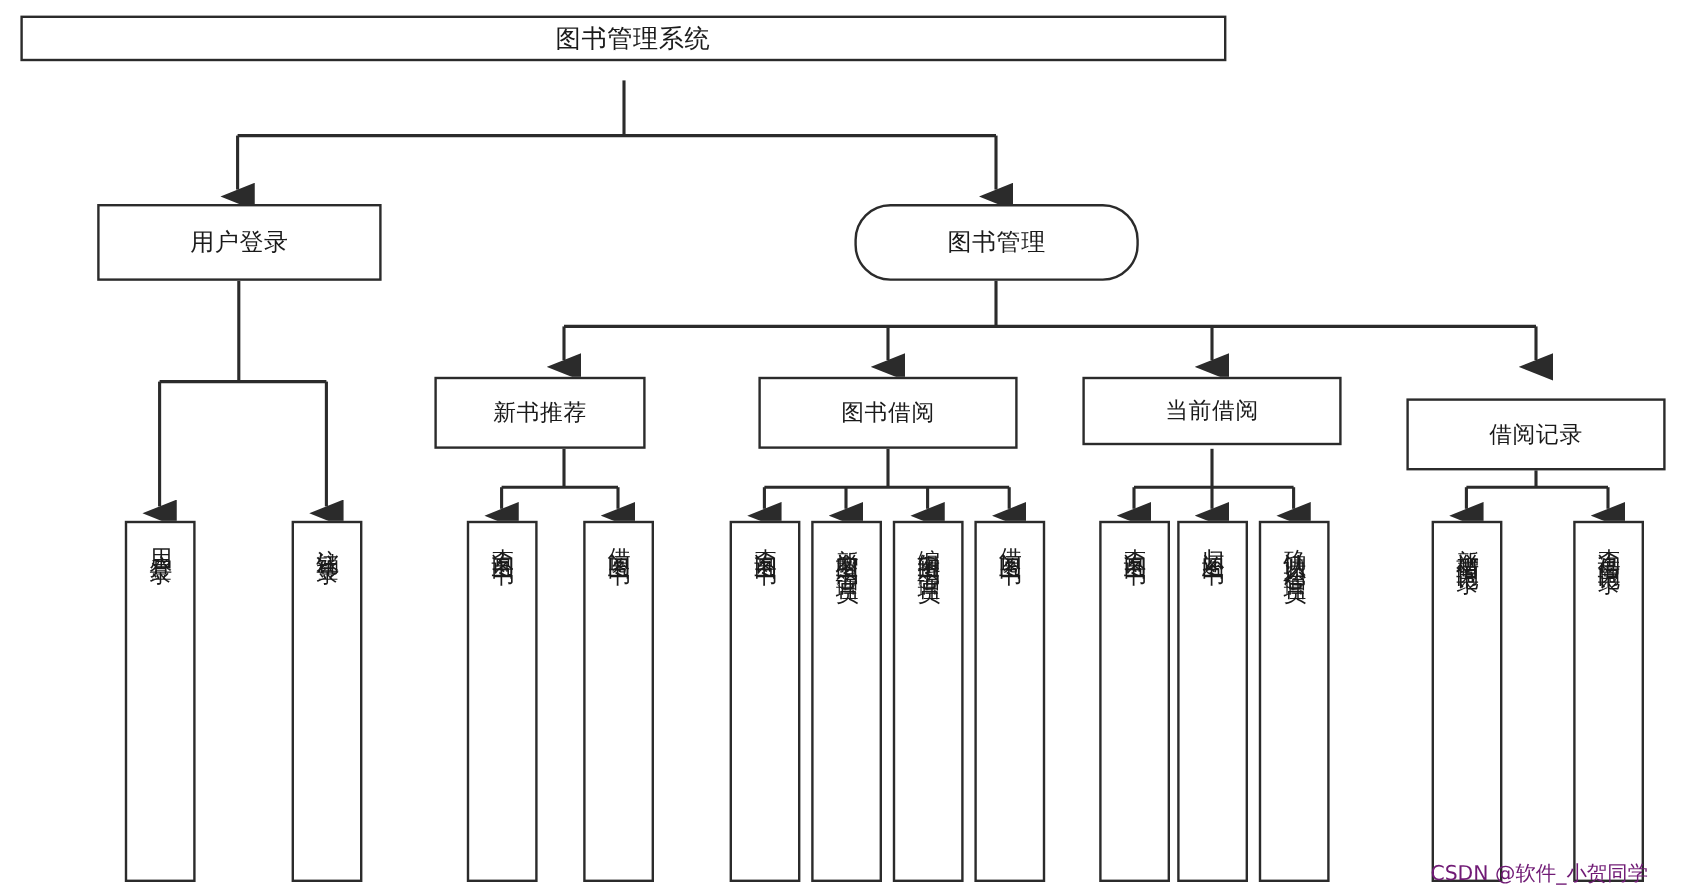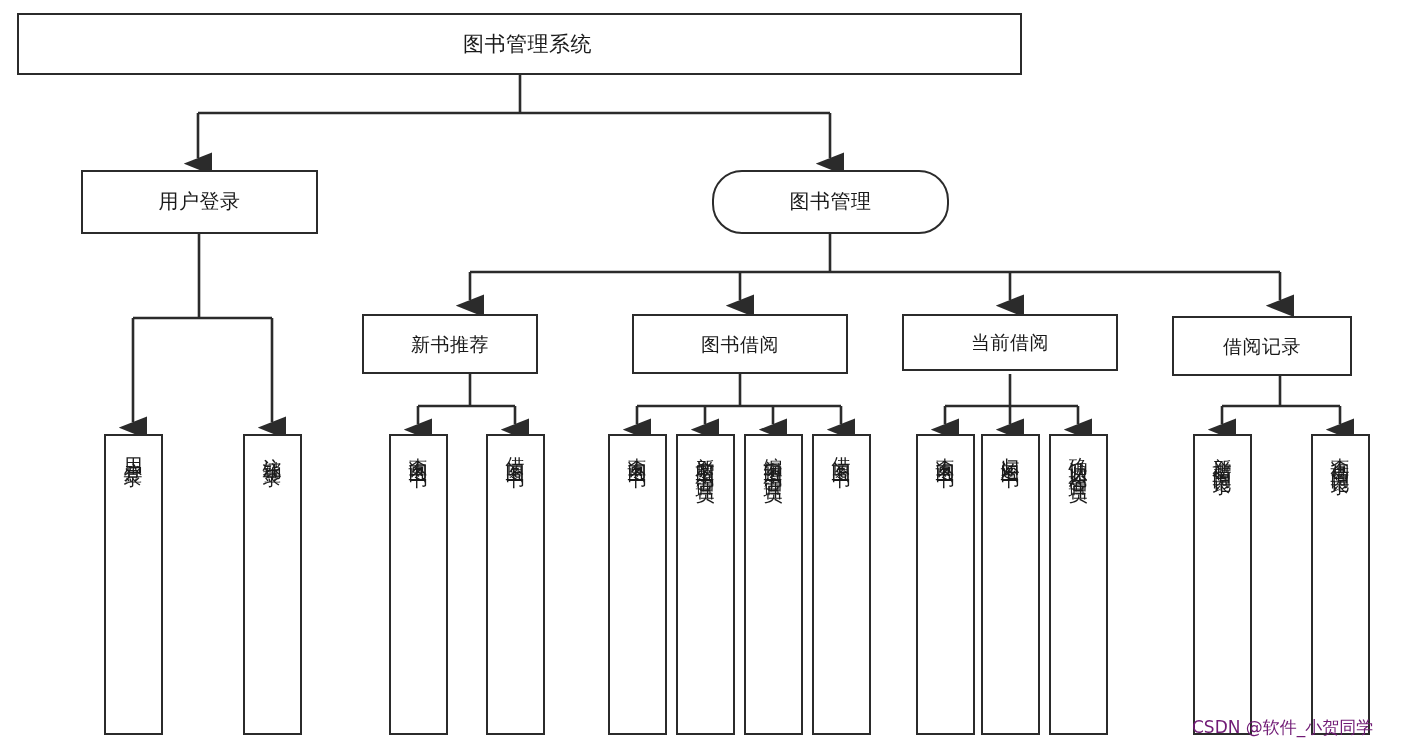--- a/index.html
+++ b/index.html
@@ -117,41 +117,41 @@
       <path d="M1010,406 L1010,424" marker-end="url(#arrow)"></path>
       <path d="M1078,406 L1078,424" marker-end="url(#arrow)"></path>
 
       <path d="M1280,374 L1280,406"></path>
       <path d="M1222,406 L1340,406"></path>
       <path d="M1222,406 L1222,424" marker-end="url(#arrow)"></path>
       <path d="M1340,406 L1340,424" marker-end="url(#arrow)"></path>
     </g>
   </svg>
 
-  <div class="node root" style="left:17px; top:13px; width:1005px; height:62px;padding-left:16px;">
+  <div class="node root" style="left:17px; top:13px; width:1005px; height:38px;padding-left:16px;">
     <span class="label">图书管理系统</span>
   </div>
 
   <div class="node lvl1" style="left:81px; top:170px; width:237px; height:64px;">
     <span class="label">用户登录</span>
   </div>
   <div class="node lvl1" style="left:712px; top:170px; width:237px; height:64px;border-radius:30px;">
     <span class="label">图书管理</span>
   </div>
 
   <div class="node lvl2" style="left:362px; top:314px; width:176px; height:60px;">
     <span class="label">新书推荐</span>
   </div>
   <div class="node lvl2" style="left:632px; top:314px; width:216px; height:60px;">
     <span class="label">图书借阅</span>
   </div>
   <div class="node lvl2" style="left:902px; top:314px; width:216px; height:57px;">
     <span class="label">当前借阅</span>
   </div>
-  <div class="node lvl2" style="left:1172px; top:316px; width:180px; height:60px;">
+  <div class="node lvl2" style="left:1172px; top:332px; width:216px; height:60px;">
     <span class="label">借阅记录</span>
   </div>
 
   <div class="node leaf" style="left:104px; top:434px; width:59px; height:301px;">
     <span class="label">用户登录</span>
   </div>
   <div class="node leaf" style="left:243px; top:434px; width:59px; height:301px;">
     <span class="label">注销登录</span>
   </div>
 

